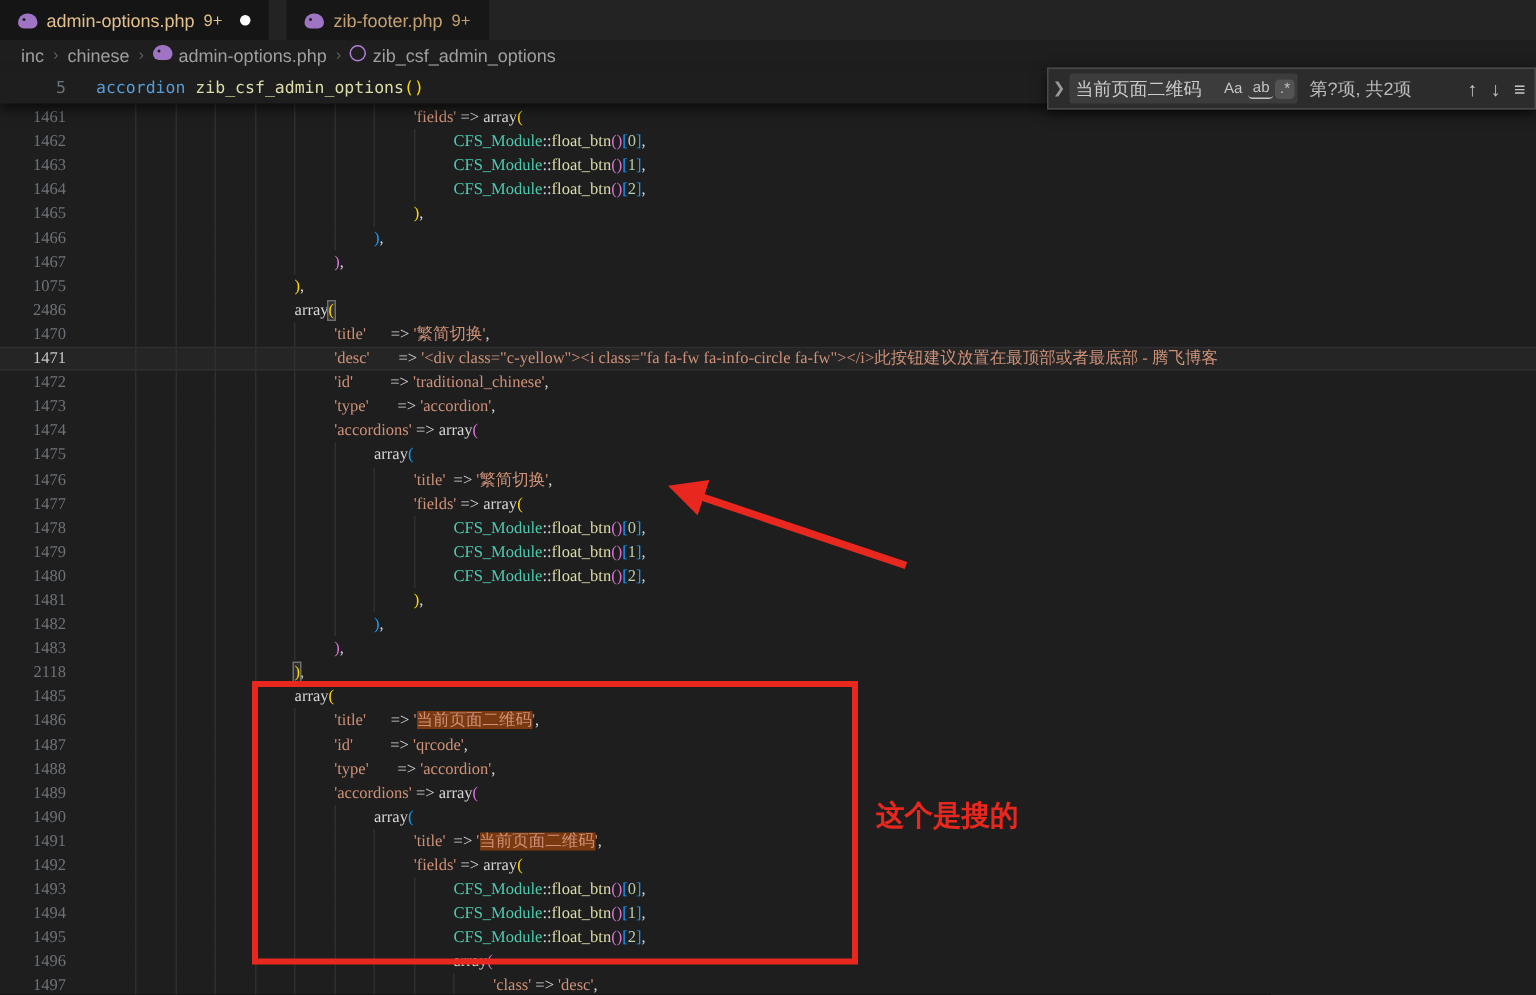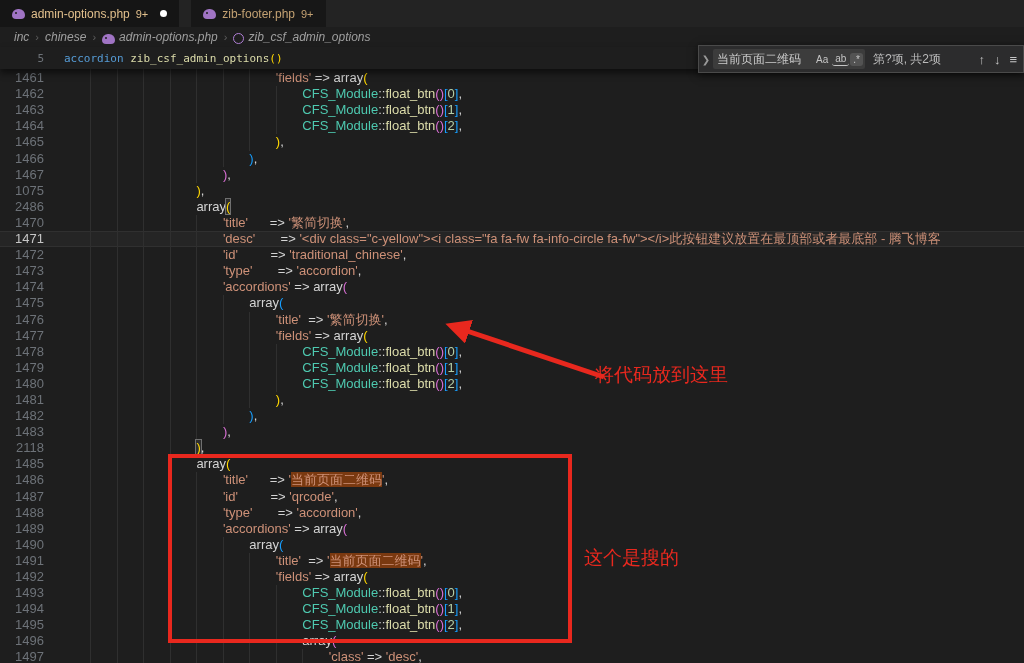--- a/index.html
+++ b/index.html
@@ -18,37 +18,37 @@
   .php-icon:after{content:"";position:absolute;left:3px;top:3px;width:2px;height:2px;
             background:#1e1e1e;border-radius:50%;}
   .tab-badge{font-size:11px;}
   .dot{width:7px;height:7px;border-radius:50%;background:#fff;margin-left:6px;}
 
   
   .breadcrumb{position:absolute;top:27px;left:0;right:0;height:20px;background:#1e1e1e;
               display:flex;align-items:center;padding-left:14px;font-size:12px;color:#9f9f9f;
               z-index:20;}
   .bc-sep{color:#5f5f5f;margin:0 6px;font-size:11px;}
-  .bc-item{display:flex;align-items:flex-end;gap:4px;cursor:pointer;font-style:italic;}
+  .bc-item{display:flex;align-items:flex-start;gap:4px;cursor:pointer;}
   .fn-icon{width:9px;height:9px;border:1.5px solid #b180d7;border-radius:50%;display:inline-block;}
 
   
   .sticky{position:absolute;top:47px;left:0;right:0;height:22px;background:#1e1e1e;
           box-shadow:0 4px 7px rgba(0,0,0,.55);z-index:40;display:flex;align-items:center;
           font-family:"DejaVu Sans Mono",monospace;font-size:11px;}
   .sticky .ln-num{width:64px;}
   .t-kw{color:#569cd6;}.t-fn{color:#dcdcaa;}.t-cls{color:#4ec9b0;}
   .t-str{color:#ce9178;}.t-pun{color:#d4d4d4;}.t-num{color:#b5cea8;}
   .t-b1{color:#ffd700;}.t-b2{color:#da70d6;}.t-b3{color:#179fff;}
   .t-bx{outline:1px solid #707070;background:rgba(120,120,120,.18);}
   .t-match{background:rgba(234,92,0,.45);}
 
   
   .code-area{position:absolute;top:54px;left:0;right:0;bottom:0;overflow:hidden;z-index:10;
-             font-family:Liberation Sans, sans-serif;font-size:13px;}
+             font-family:Liberation Serif, serif;font-size:11px;}
   .row{position:relative;height:16.1px;line-height:16.1px;display:flex;white-space:pre;}
   .row.cur{background:rgba(255,255,255,.035);
            box-shadow:inset 0 1px 0 rgba(255,255,255,.05),inset 0 -1px 0 rgba(255,255,255,.05);}
   .ln-num{flex:0 0 64px;width:64px;text-align:right;padding-right:20px;box-sizing:border-box;
           color:#6d7278;user-select:none;}
   .row.cur .ln-num{color:#c6c6c6;}
   .ln-code{white-space:pre;}
   .guide{position:absolute;top:0;bottom:0;width:1px;background:#2f2f2f;}
 
   
@@ -121,22 +121,21 @@
 
   <svg class="anno" width="1024" height="663" viewBox="0 0 1024 663">
     <defs>
       <marker id="ah" orient="auto" markerWidth="5" markerHeight="5" refX="3.6" refY="2.5">
         <path d="M0,0 L5,2.5 L0,5 z" fill="#e8281e"></path>
       </marker>
     </defs>
     <line x1="604" y1="377" x2="452" y2="326" stroke="#e8281e" stroke-width="5" marker-end="url(#ah)"></line>
     <rect x="170" y="456" width="400" height="185" fill="none" stroke="#e8281e" stroke-width="4"></rect>
   </svg>
-  <div class="anno-label" style="left:595px;top:362px;">将代码放到这里</div>
-  <div class="anno-label" style="left:584px;top:545px;">这个是搜的</div>
+  <div class="anno-label" style="left:584px;top:531px;font-weight:bold;">这个是搜的</div>
 
   <div class="tabbar">
     <div class="tab active">
       <span class="php-icon"></span>
       <span>admin-options.php</span>
       <span class="tab-badge">9+</span>
       <span class="dot"></span>
     </div>
     <div class="tab inactive">
       <span class="php-icon"></span>

